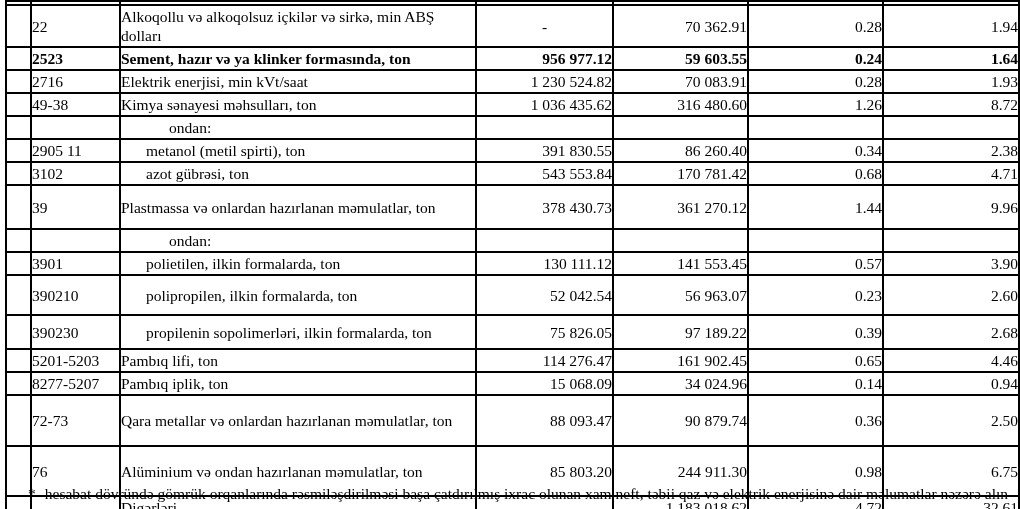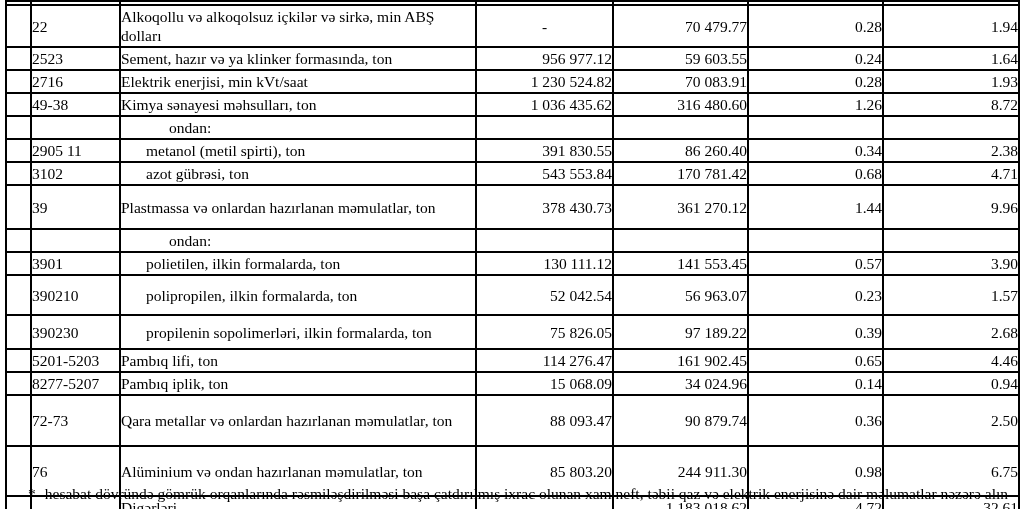--- a/index.html
+++ b/index.html
@@ -73,25 +73,25 @@
           <td class="c-val"></td>
           <td class="c-val"></td>
           <td class="c-val"></td>
           <td class="c-val"></td>
         </tr>
         <tr style="height: 39px;">
           <td class="c-blank"></td>
           <td class="c-code">22</td>
           <td class="c-desc">Alkoqollu və alkoqolsuz içkilər və sirkə, min ABŞ dolları</td>
           <td class="c-val dash">-</td>
-          <td class="c-val">70 479.77</td>
+          <td class="c-val">70 362.91</td>
           <td class="c-val">0.28</td>
           <td class="c-val">1.94</td>
         </tr>
-        <tr style="height: 22px;">
+        <tr style="height: 22px; font-weight: bold;">
           <td class="c-blank"></td>
           <td class="c-code">2523</td>
           <td class="c-desc">Sement, hazır və ya klinker formasında, ton</td>
           <td class="c-val">956 977.12</td>
           <td class="c-val">59 603.55</td>
           <td class="c-val">0.24</td>
           <td class="c-val">1.64</td>
         </tr>
         <tr style="height: 23px;">
           <td class="c-blank"></td>
@@ -165,21 +165,21 @@
           <td class="c-val">0.57</td>
           <td class="c-val">3.90</td>
         </tr>
         <tr style="height: 40px;">
           <td class="c-blank"></td>
           <td class="c-code">390210</td>
           <td class="c-desc ind1">polipropilen, ilkin formalarda, ton</td>
           <td class="c-val">52 042.54</td>
           <td class="c-val">56 963.07</td>
           <td class="c-val">0.23</td>
-          <td class="c-val">1.57</td>
+          <td class="c-val">2.60</td>
         </tr>
         <tr style="height: 34px;">
           <td class="c-blank"></td>
           <td class="c-code">390230</td>
           <td class="c-desc ind1">propilenin sopolimerləri, ilkin formalarda, ton</td>
           <td class="c-val">75 826.05</td>
           <td class="c-val">97 189.22</td>
           <td class="c-val">0.39</td>
           <td class="c-val">2.68</td>
         </tr>

